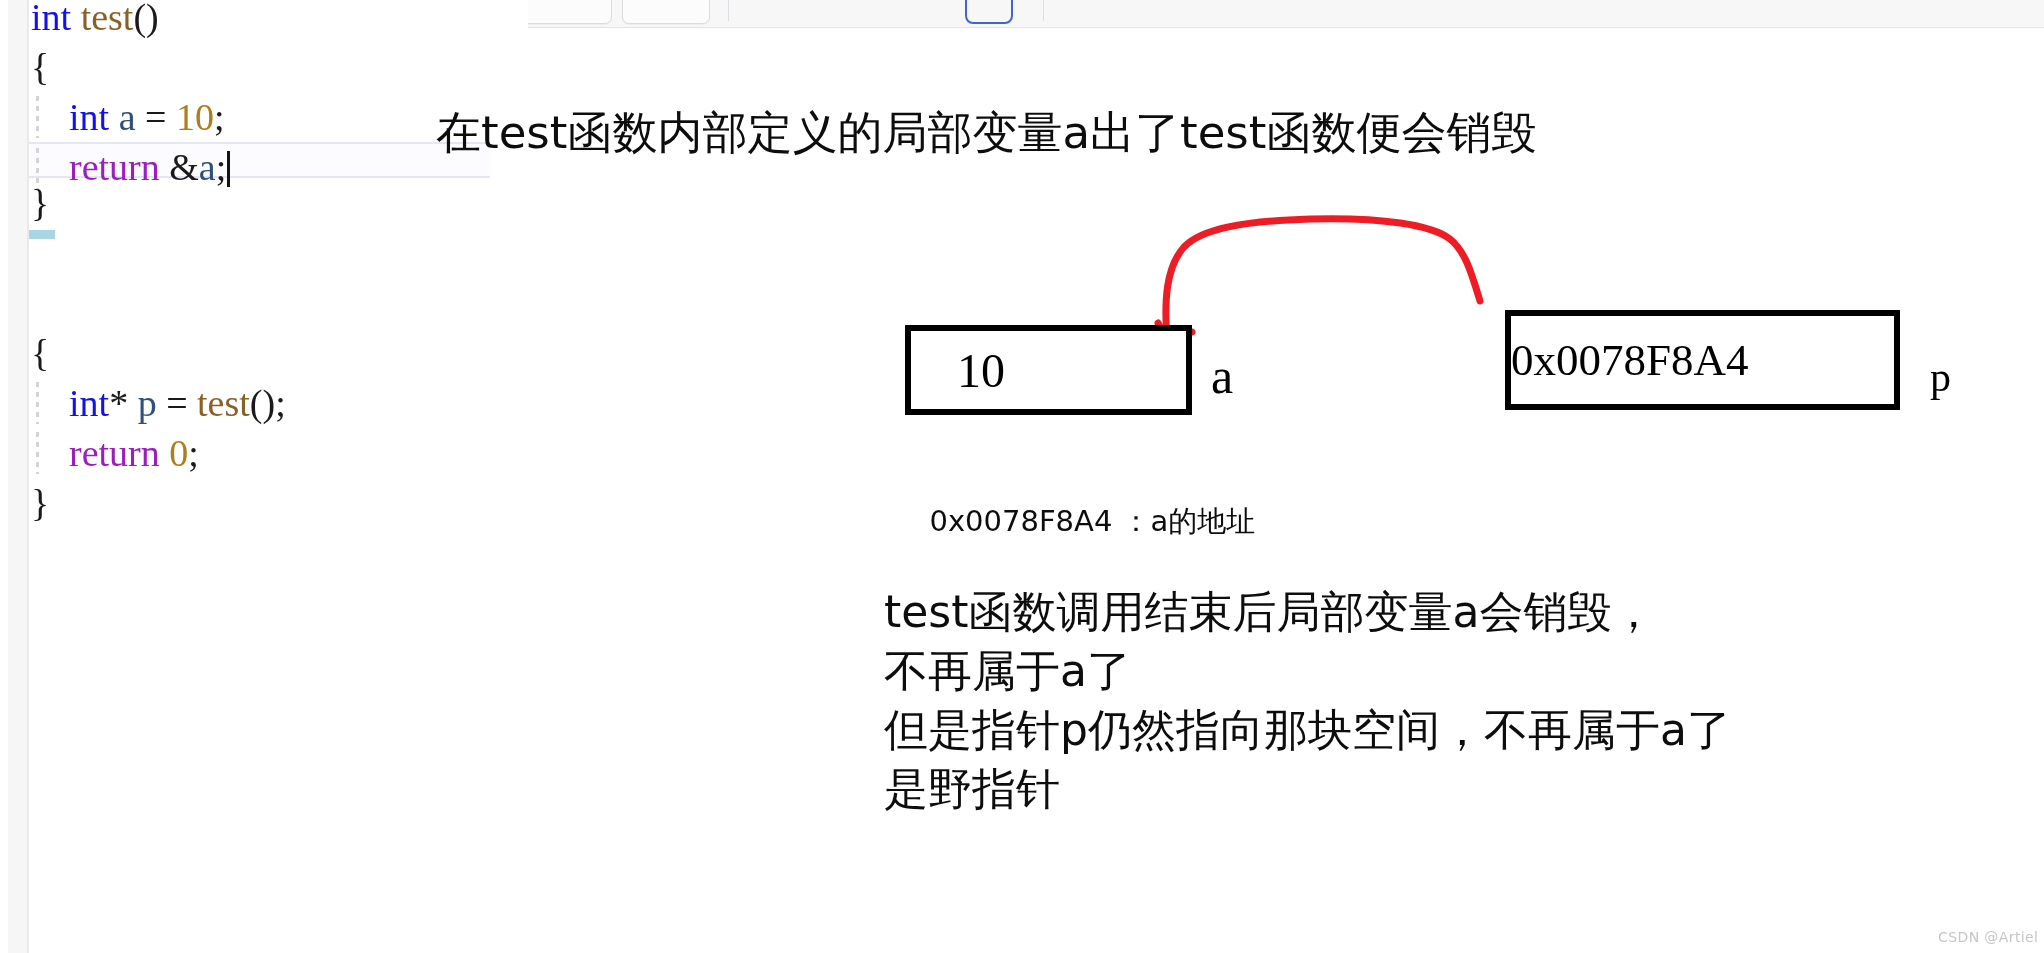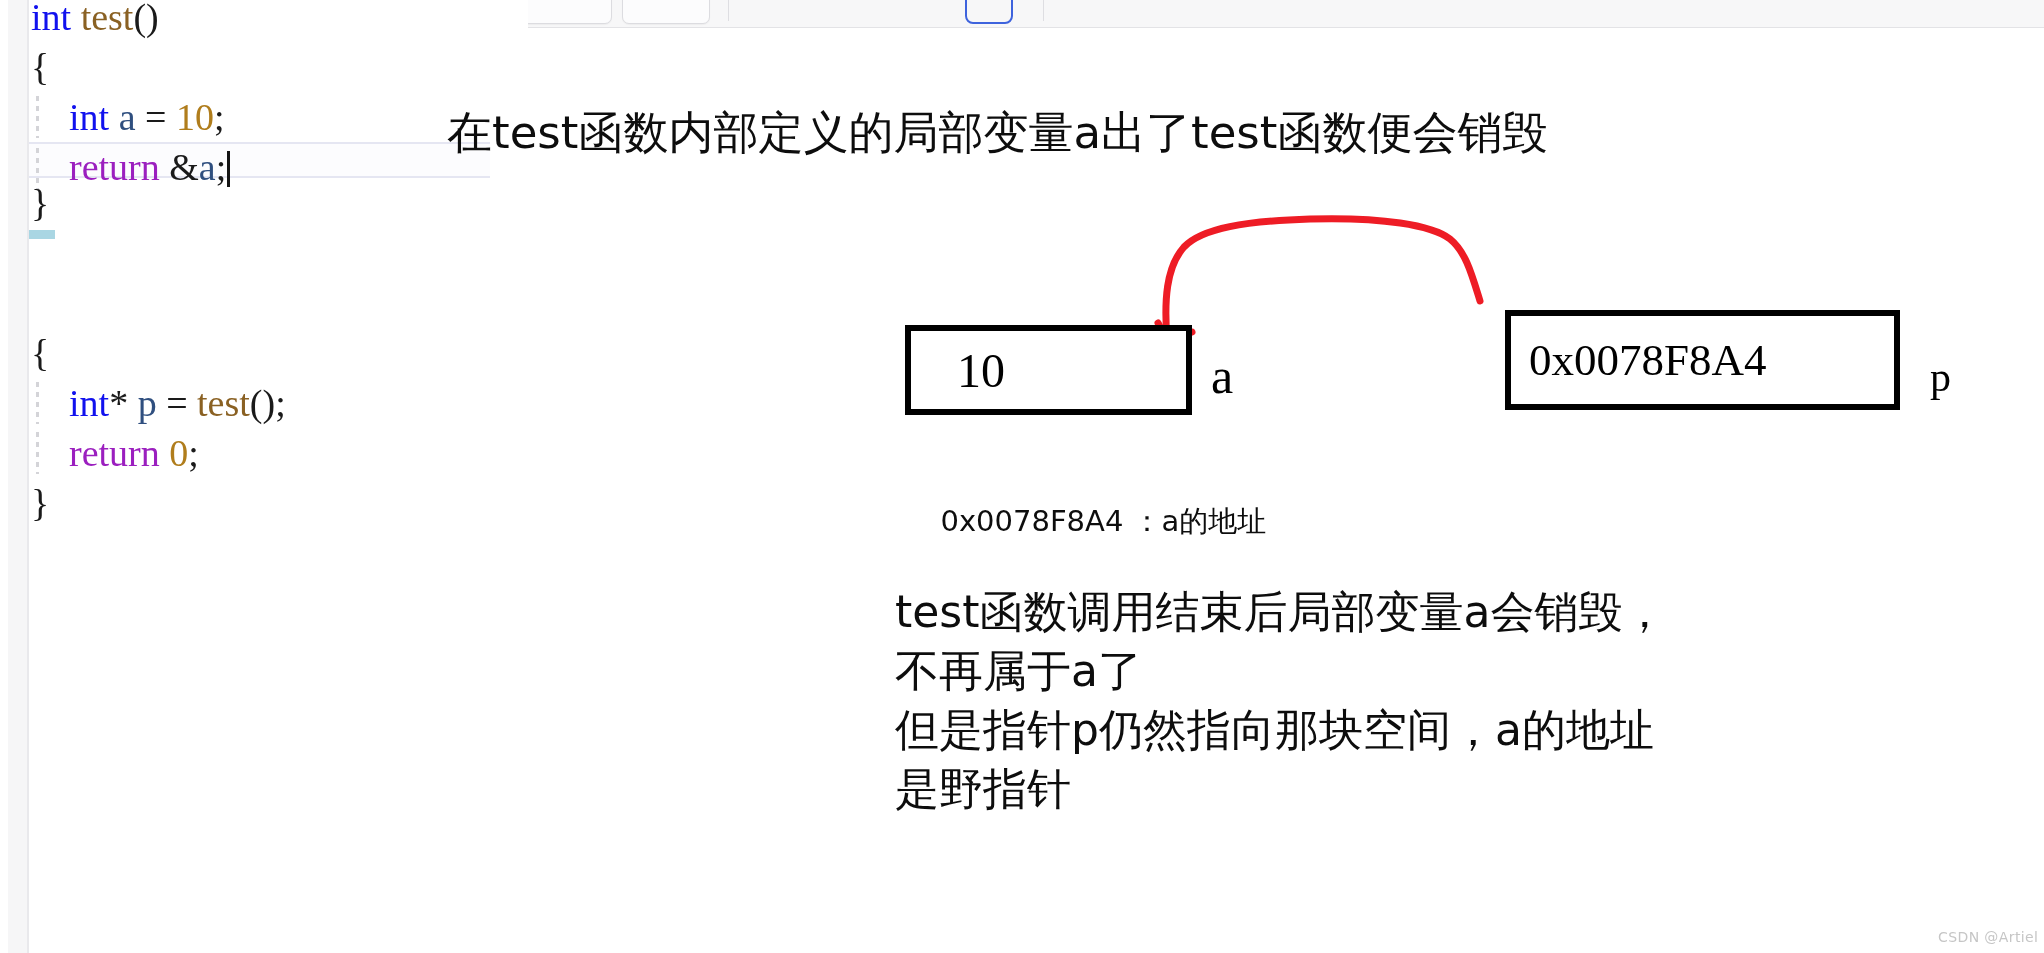--- a/index.html
+++ b/index.html
@@ -152,21 +152,20 @@
     width: 26px;
     height: 9px;
     background: #a9d6e3;
   }
 
   
   .cjk {
     font-family: "DejaVu Sans", sans-serif;
     color: #0d0d0d;
     white-space: pre;
-    margin-left: 11px;
   }
   #note-top {
     position: absolute;
     left: 436px;
     top: 105px;
     font-size: 45px;
     line-height: 56px;
     letter-spacing: 0px;
   }
 
@@ -188,21 +187,20 @@
     height: 90px;
     font-size: 48px;
     padding-left: 46px;
   }
   #box-p {
     left: 1505px;
     top: 310px;
     width: 395px;
     height: 100px;
     font-size: 45px;
-    padding-left: 18px;
   }
   #label-a {
     position: absolute;
     left: 1211px;
     top: 347px;
     font-size: 50px;
     font-family: "Liberation Serif", "DejaVu Serif", serif;
     color: #000000;
   }
   #label-p {
@@ -303,15 +301,15 @@
 
 <div class="membox" id="box-p">
   <span>0x0078F8A4</span>
 </div>
 <div id="label-p">p</div>
 
 <div id="addr-caption">
   <span class="cjk">0x0078F8A4 ：a的地址</span>
 </div>
 
-<div id="note-block" class="cjk"><div>test函数调用结束后局部变量a会销毁，</div><div>不再属于a了</div><div>但是指针p仍然指向那块空间，a的地址</div><div>是野指针</div></div>
+<div id="note-block" class="cjk"><div>test函数调用结束后局部变量a会销毁，</div><div>不再属于a了</div><div>但是指针p仍然指向那块空间，不再属于a了</div><div>是野指针</div></div>
 
 <div id="watermark">CSDN @Artiel</div>
 
 </body></html>

